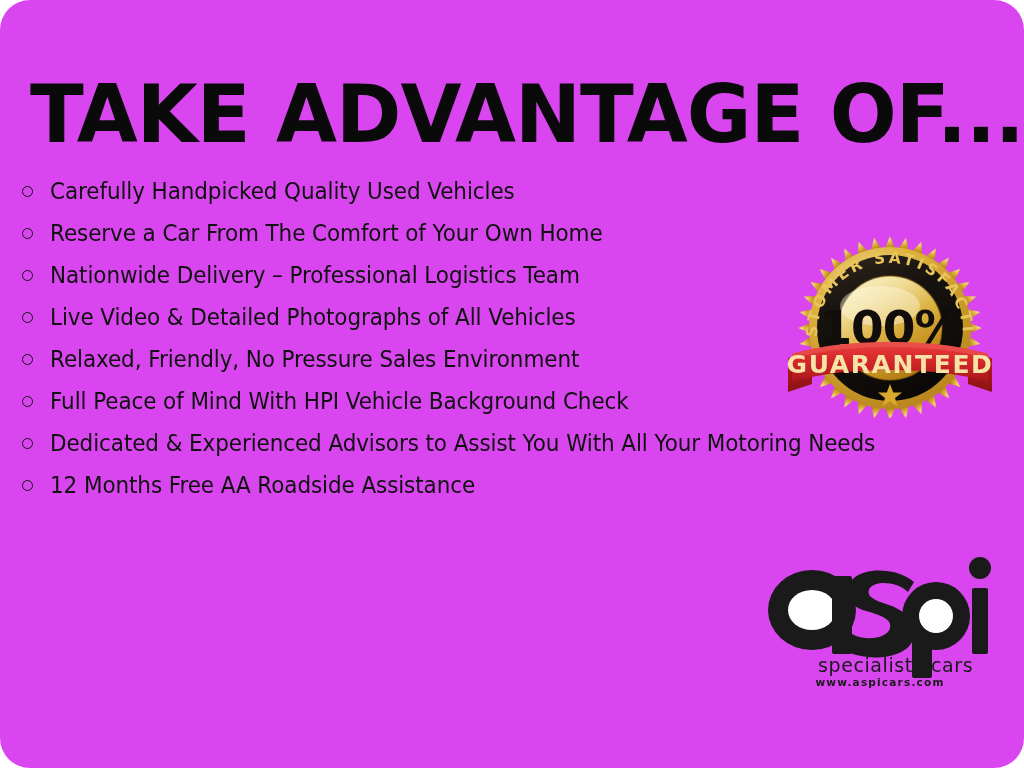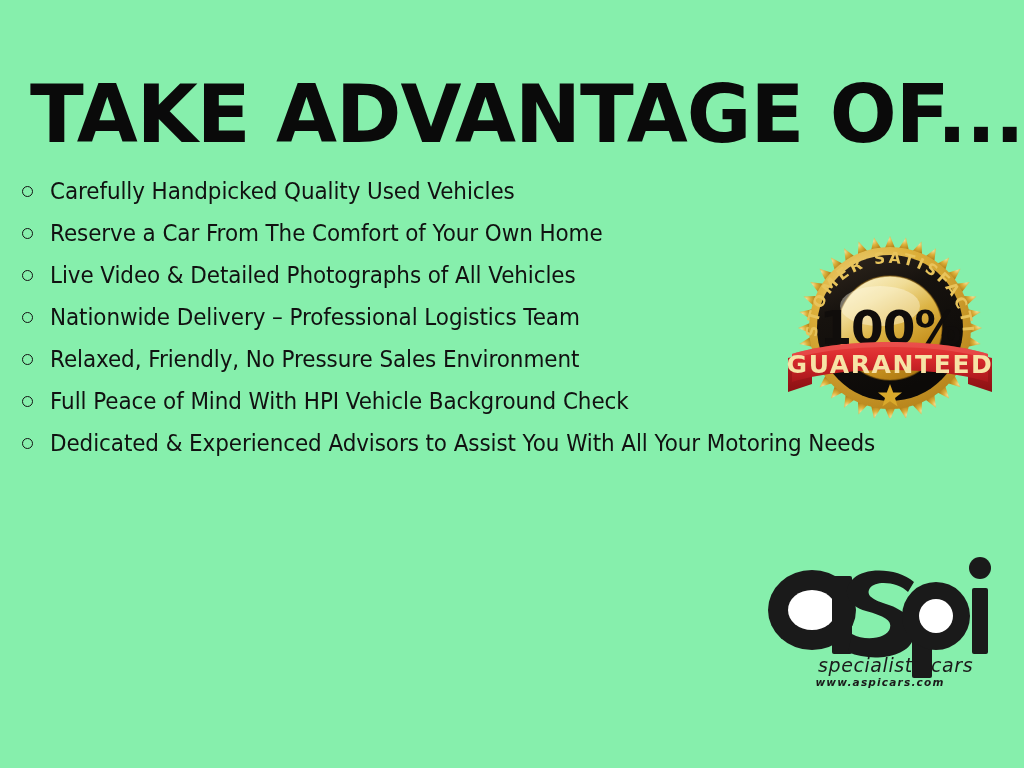--- a/index.html
+++ b/index.html
@@ -7,21 +7,22 @@
   body {
     background: #ffffff;
     font-family: "Liberation Sans", sans-serif;
     overflow: hidden;
     position: relative;
   }
   #slide {
     position: relative;
     width: 1024px;
     height: 768px;
-    background: #86efac;
+    background: #d946ef;
+    border-radius: 30px;
   }
 
   
   #headline {
     position: absolute;
     left: 30px;
     top: 74px;
     width: 960px;
     height: 82px;
     color: #0a0a0a;
@@ -80,21 +81,20 @@
   }
   #seal svg { display: block; width: 216px; height: 186px; }
 
   
   #logo {
     position: absolute;
     left: 766px;
     top: 548px;
     width: 228px;
     height: 140px;
-    font-style: italic;
   }
   #logo svg { display: block; width: 228px; height: 140px; }
 </style>
 </head>
 <body>
 
 <div id="slide">
 
   <div id="headline">TAKE ADVANTAGE OF...</div>
 
@@ -106,45 +106,49 @@
       <span class="bullet-text">Carefully Handpicked Quality Used Vehicles</span>
     </div>
 
     <div class="bullet-row">
       <span class="bullet-marker"></span>
       <span class="bullet-text">Reserve a Car From The Comfort of Your Own Home</span>
     </div>
 
     <div class="bullet-row">
       <span class="bullet-marker"></span>
+      <span class="bullet-text">Nationwide Delivery – Professional Logistics Team</span>
+    </div>
+
+    <div class="bullet-row">
+      <span class="bullet-marker"></span>
       <span class="bullet-text">Live Video &amp; Detailed Photographs of All Vehicles</span>
     </div>
 
     <div class="bullet-row">
       <span class="bullet-marker"></span>
-      <span class="bullet-text">Nationwide Delivery – Professional Logistics Team</span>
-    </div>
-
-    <div class="bullet-row">
-      <span class="bullet-marker"></span>
       <span class="bullet-text">Relaxed, Friendly, No Pressure Sales Environment</span>
     </div>
 
     <div class="bullet-row">
       <span class="bullet-marker"></span>
       <span class="bullet-text">Full Peace of Mind With HPI Vehicle Background Check</span>
     </div>
 
     <div class="bullet-row">
       <span class="bullet-marker"></span>
       <span class="bullet-text">Dedicated &amp; Experienced Advisors to Assist You With All Your Motoring Needs</span>
     </div>
 
 
 
+    <div class="bullet-row">
+      <span class="bullet-marker"></span>
+      <span class="bullet-text">12 Months Free AA Roadside Assistance</span>
+    </div>
 
 
   </div>
 
   <div id="seal">
     <svg viewBox="0 0 216 186" xmlns="http://www.w3.org/2000/svg">
       <defs>
         <radialGradient id="burstGrad" cx="38%" cy="28%" r="78%">
           <stop offset="0%" stop-color="#f3dd94"></stop>
           <stop offset="45%" stop-color="#ddb03a"></stop>

